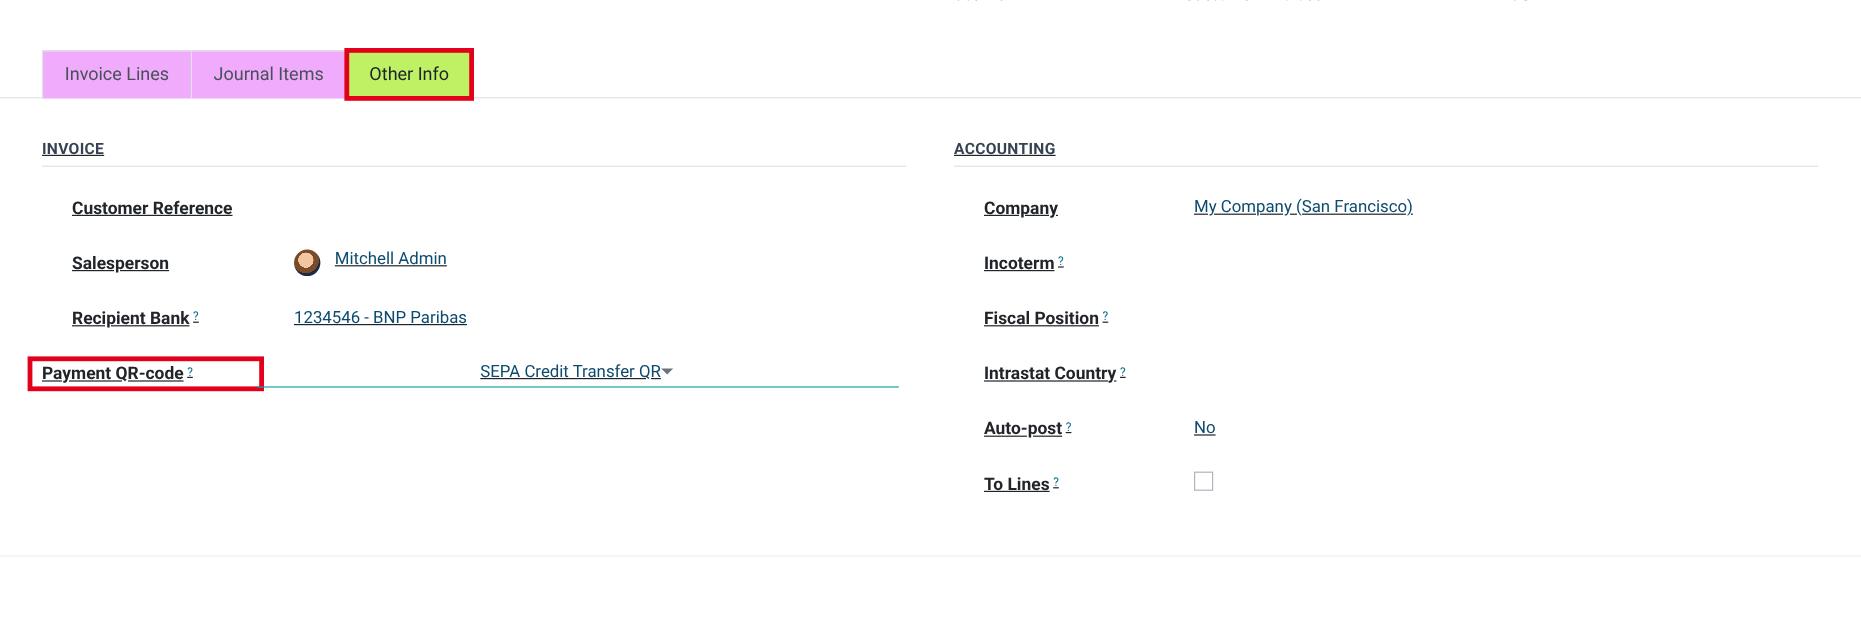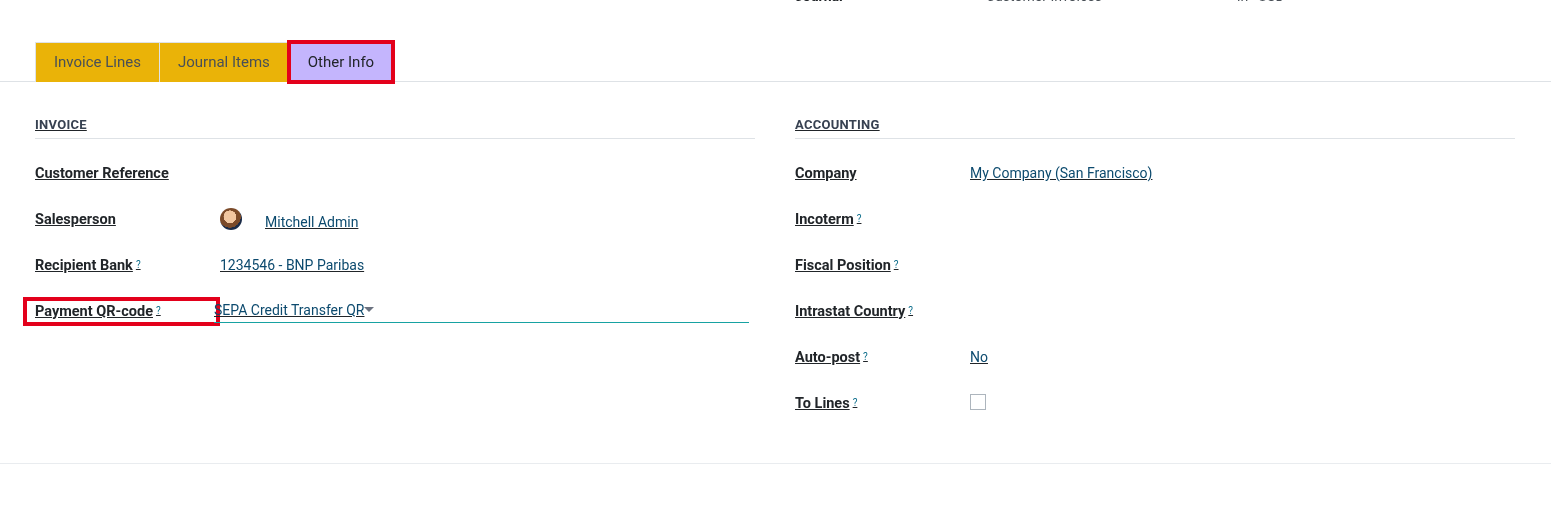--- a/index.html
+++ b/index.html
@@ -49,26 +49,26 @@
   .tabs {
     display: flex;
   }
   .tab {
     padding: 10px 18px;
     border: 1px solid #dee2e6;
     border-bottom: none;
     color: #495057;
     font-size: 15px;
     cursor: pointer;
-    background: #c4b5fd;
+    background: #bef264;
     margin-bottom: -1px;
     user-select: none;
   }
   .tab + .tab { border-left: none; }
-  .tab.inactive { background: #eab308; }
+  .tab.inactive { background: #f0abfc; }
   .tab.highlight {
     outline: 4px solid #e3001b;
     outline-offset: -2px;
     border: 1px solid #dee2e6;
     color: #212529;
   }
   .columns {
     display: flex;
     padding: 35px 35px 28px 35px;
     border-bottom: 1px solid #e9ecef;
@@ -92,51 +92,52 @@
     margin-bottom: 18px;
     min-height: 28px;
   }
   .field-label {
     flex: 0 0 185px;
     font-weight: 700;
     color: #212529;
     font-size: 14.5px;
     display: flex;
     align-items: center;
+    margin-left: 25px;
   }
   .help-q {
     font-size: 10px;
     color: #0d6e8c;
     vertical-align: super;
     margin-left: 3px;
     font-weight: 400;
     line-height: 1;
     cursor: help;
   }
   .field-value {
     flex: 1;
     color: #0c4a6e;
   }
   .field-value.user {
     display: flex;
-    align-items: flex-end;
-    gap: 23px;
+    align-items: flex-start;
+    gap: 12px;
   }
   .avatar {
     width: 22px;
     height: 22px;
     border-radius: 50%;
     background: radial-gradient(circle at 45% 40%, #f1c6a0 0 35%, #7b4a29 36% 60%, #1a2b48 61% 100%);
     display: inline-block;
     flex-shrink: 0;
   }
   .select-field {
     display: flex;
     align-items: center;
-    justify-content: flex-start;
+    justify-content: center;
     border: none;
     border-bottom: 1px solid #17a2a2;
     padding: 2px 2px 4px 0;
     width: 535px;
     cursor: pointer;
   }
   .select-field .caret {
     width: 0;
     height: 0;
     border-left: 5px solid transparent;

